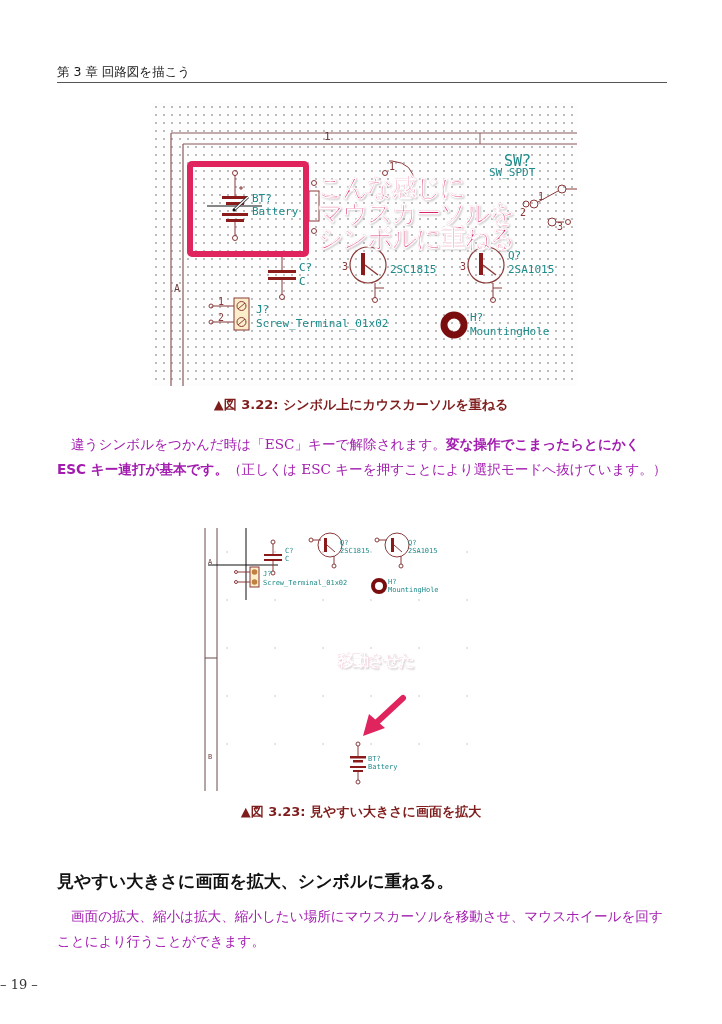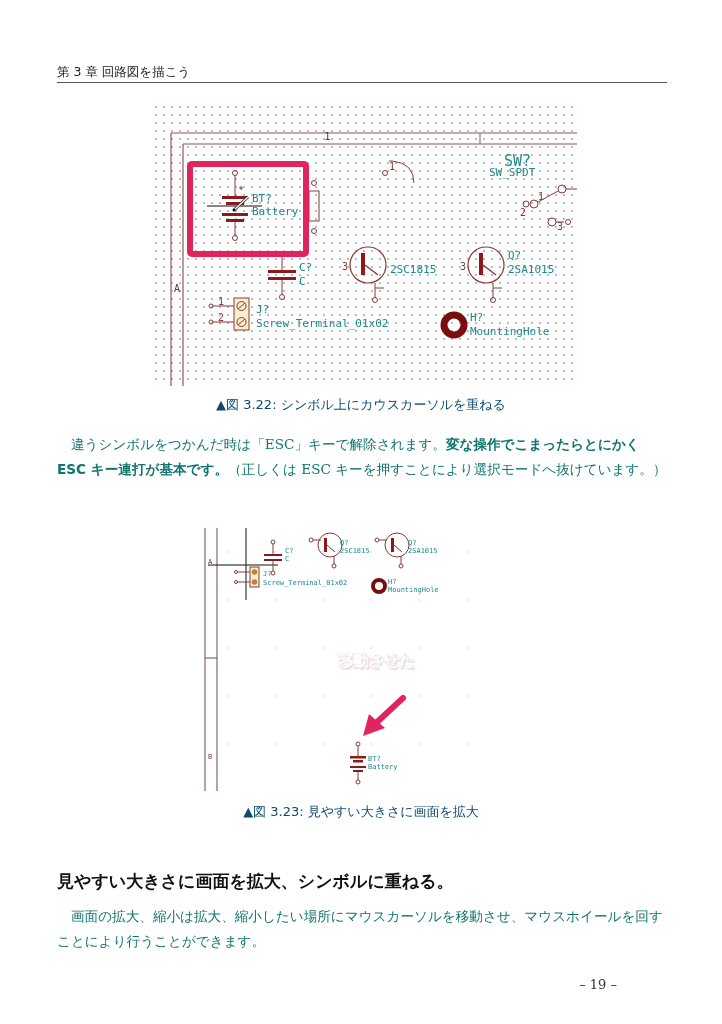--- a/index.html
+++ b/index.html
@@ -28,34 +28,34 @@
     }
     .abs { position: absolute; }
     .sch-text { font-family: "DejaVu Sans Mono", monospace; color: #1f8a8a; }
     .overlay-text {
       position: absolute; font-family: "DejaVu Sans", sans-serif; font-weight: bold;
       color: #d8246a; -webkit-text-stroke: 0.5px #fff;
       text-shadow: 0 0 2px #fff, 0 0 3px #fff, 1px 1px 2px rgba(0,0,0,0.35);
       letter-spacing: -1px; line-height: 1.02;
     }
     .caption {
-      position: absolute; font-family: "DejaVu Sans", sans-serif; font-size: 13px; color: #0c4a6e;
-      width: 722px; text-align: center; left: 0;
+      position: absolute; font-family: "DejaVu Sans", sans-serif; font-size: 13px; color: #7f1d1d;
+      width: 722px; text-align: center; left: 0; font-weight: bold;
     }
     .para {
       position: absolute; left: 57px; width: 612px; font-size: 13.6px; line-height: 25px;
-      font-family: "DejaVu Serif", serif; color: #0f766e;
+      font-family: "DejaVu Serif", serif; color: #a21caf;
     }
     .para b { font-weight: bold; font-family: "DejaVu Sans", sans-serif; }
     .section-title {
       position: absolute; left: 57px; top: 870px; font-family: "DejaVu Sans", sans-serif;
       font-weight: bold; font-size: 17px; color: #111;
     }
     .page-num {
-      position: absolute; left: 0; width: 617px; text-align: right; top: 977px;
+      position: absolute; left: 0; width: 617px; text-align: left; top: 977px;
       font-family: "DejaVu Serif", serif; font-size: 13px; color: #333;
     }
   </style>
 </head>
 <body>
 
 <div class="header">
   <span class="left">第 3 章 回路図を描こう</span>
 </div>
 
@@ -159,20 +159,25 @@
   <span class="abs sch-text" style="left:356px;top:160px;font-size:11px">2SA1015</span>
 
   <span class="abs sch-text" style="left:66px;top:193px;font-size:10px;color:#8a3a3a">1</span>
   <span class="abs sch-text" style="left:66px;top:209px;font-size:10px;color:#8a3a3a">2</span>
   <span class="abs sch-text" style="left:104px;top:200px;font-size:11px">J?</span>
   <span class="abs sch-text" style="left:104px;top:214px;font-size:11px">Screw_Terminal_01x02</span>
 
   <span class="abs sch-text" style="left:318px;top:208px;font-size:11px">H?</span>
   <span class="abs sch-text" style="left:318px;top:222px;font-size:11px">MountingHole</span>
 
+  <div class="overlay-text" style="left:166px;top:72px;font-size:25px">
+    <div>こんな感じに</div>
+    <div>マウスカーソルを</div>
+    <div>シンボルに重ねる</div>
+  </div>
 </div>
 
 <div class="caption" style="top:396px">▲図 3.22: シンボル上にカウスカーソルを重ねる</div>
 
 <div class="para" style="top:432px;text-indent:14px">
   <span>違うシンボルをつかんだ時は「ESC」キーで解除されます。</span><b>変な操作でこまったらとにかく ESC キー連打が基本です。</b><span>（正しくは ESC キーを押すことにより選択モードへ抜けています。）</span>
 </div>
 
 <div class="fig2">
   <svg class="abs" style="left:0;top:0" width="265" height="263">

